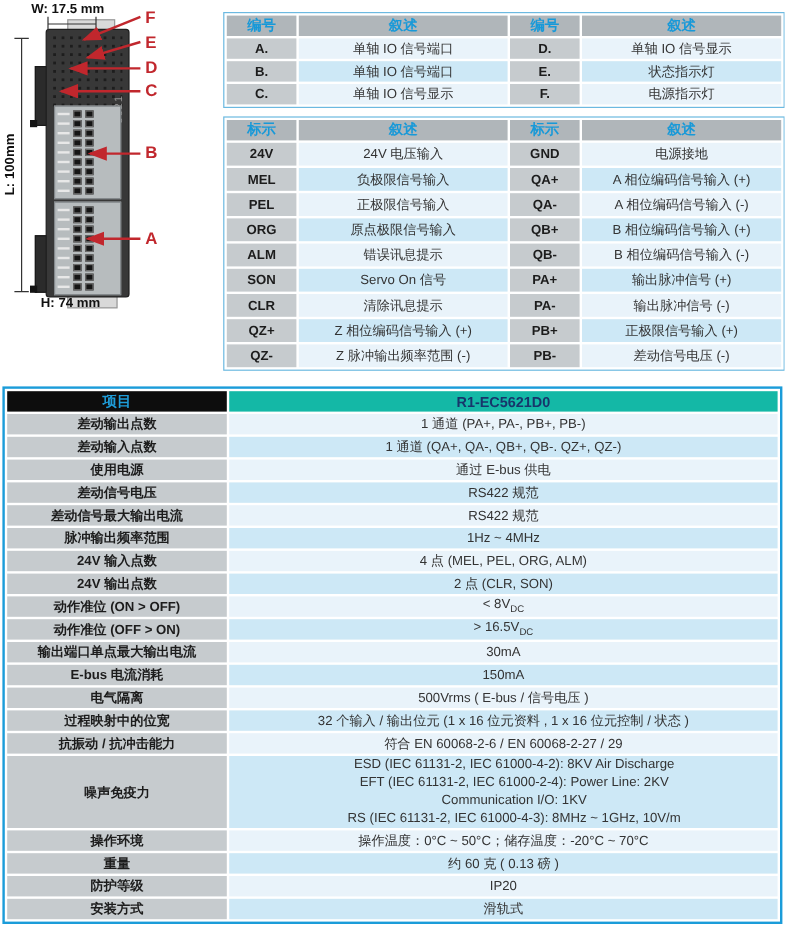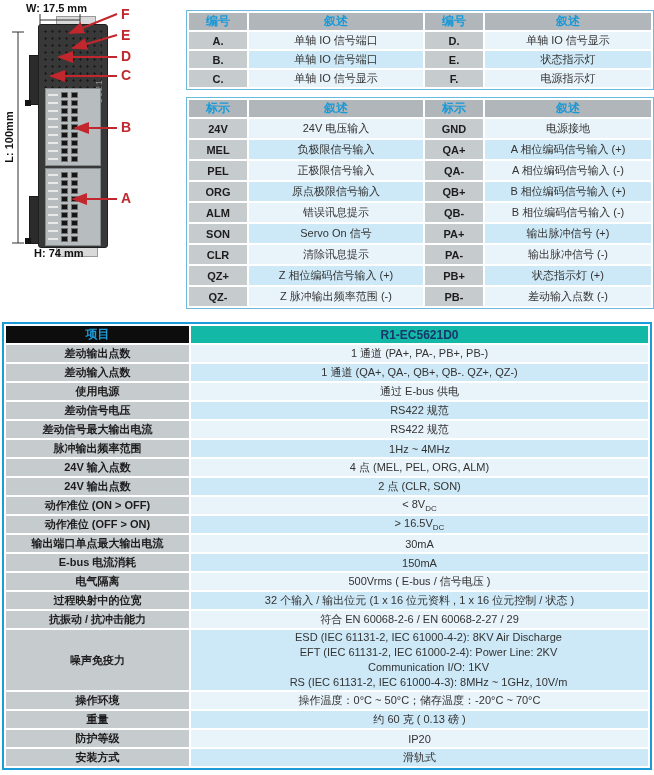--- a/index.html
+++ b/index.html
@@ -297,27 +297,27 @@
         <tr class="pale">
           <td class="idcell">CLR</td>
           <td class="desc">清除讯息提示</td>
           <td class="idcell">PA-</td>
           <td class="desc">输出脉冲信号 (-)</td>
         </tr>
         <tr class="blue">
           <td class="idcell">QZ+</td>
           <td class="desc">Z 相位编码信号输入 (+)</td>
           <td class="idcell">PB+</td>
-          <td class="desc">状态指示灯 (+)</td>
+          <td class="desc">正极限信号输入 (+)</td>
         </tr>
         <tr class="pale">
           <td class="idcell">QZ-</td>
           <td class="desc">Z 脉冲输出频率范围 (-)</td>
           <td class="idcell">PB-</td>
-          <td class="desc">差动输入点数 (-)</td>
+          <td class="desc">差动信号电压 (-)</td>
         </tr>
       </tbody>
   </table>
 
   <table class="spec">
     <colgroup>
         <col style="width:183px">
         <col>
       </colgroup>
     <thead>

